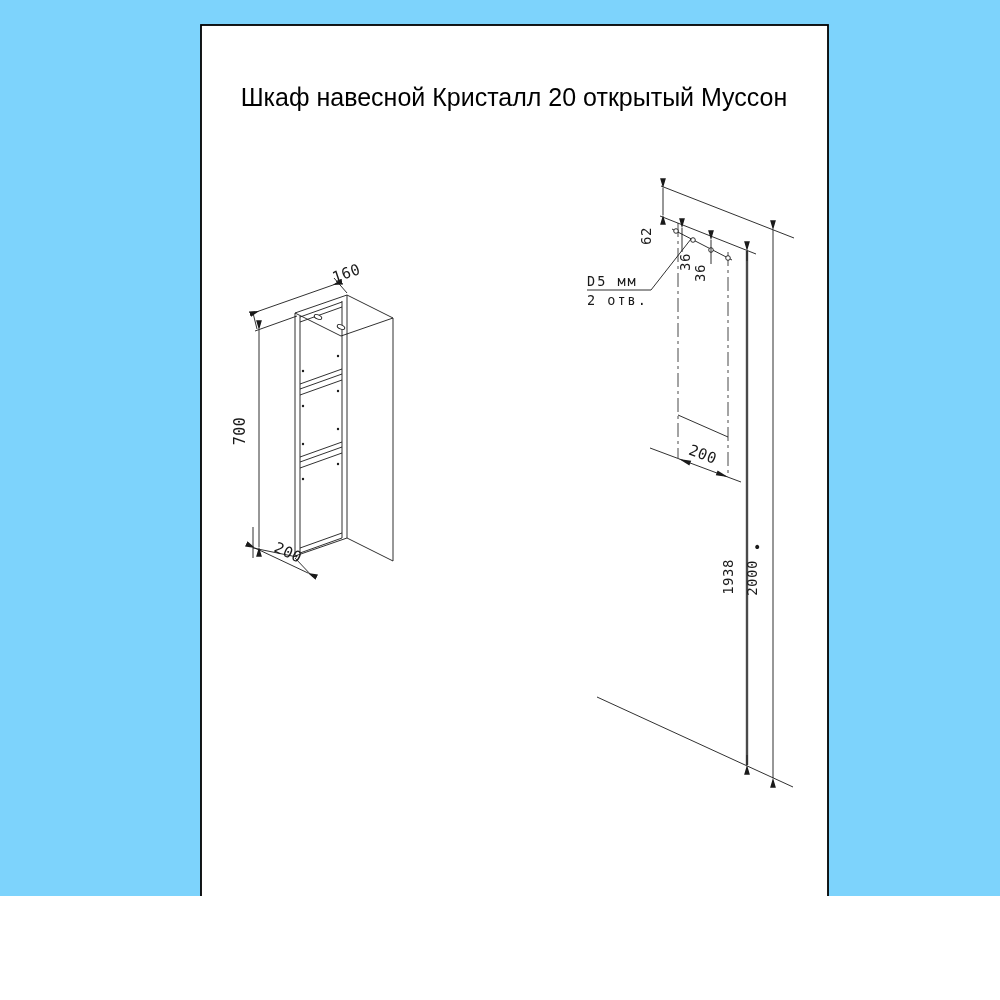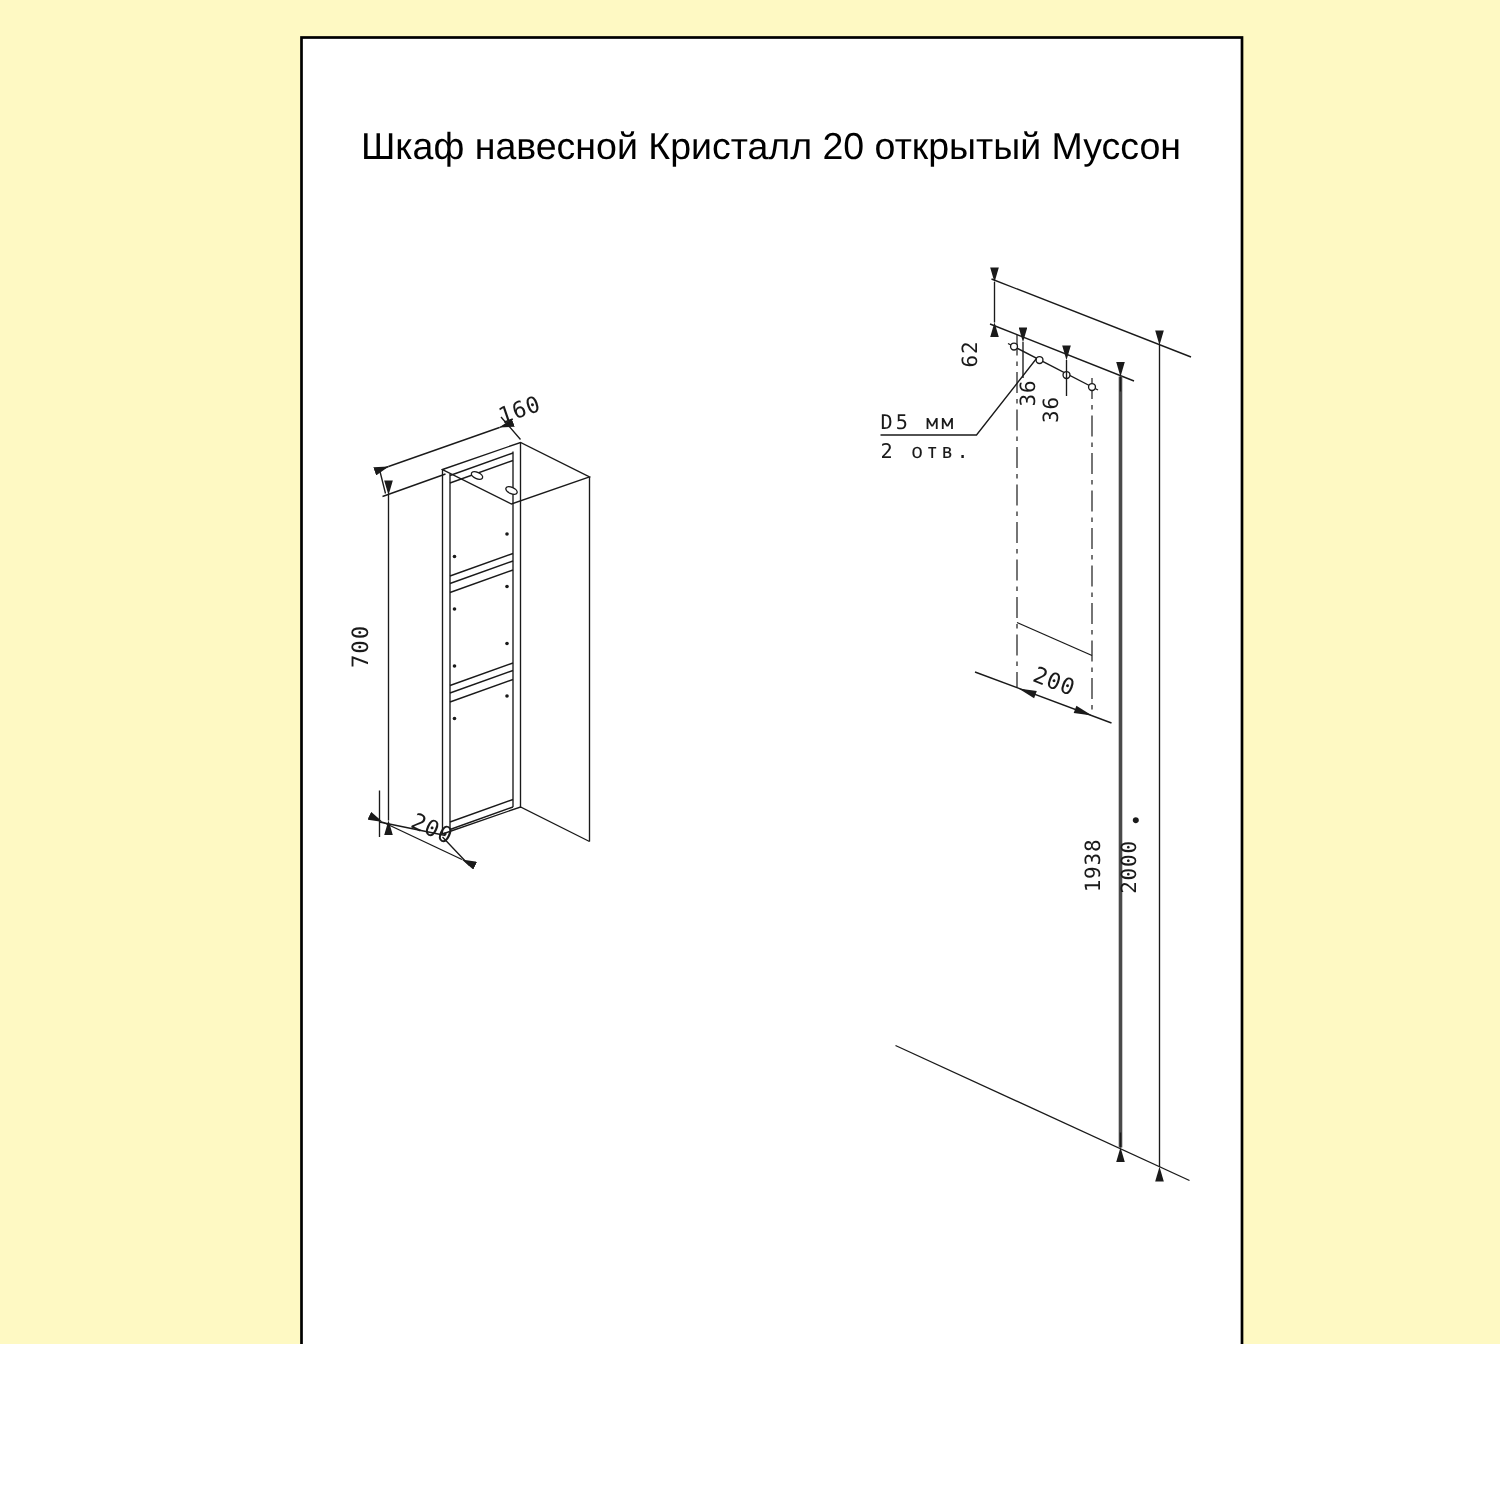--- a/index.html
+++ b/index.html
@@ -1,16 +1,16 @@
 <!DOCTYPE html>
 <html><head>
 <meta charset="utf-8">
 <style>
   html,body{margin:0;padding:0;background:#ffffff;}
-  .stage{position:relative;width:1000px;height:896px;background:#fef9c3;overflow:hidden;}
+  .stage{position:relative;width:1000px;height:896px;background:#7dd3fc;overflow:hidden;}
   svg{display:block;}
   .title-text{font-family:"Liberation Sans",sans-serif;font-size:25px;fill:#000;}
   .dim{font-family:"DejaVu Sans Mono",monospace;fill:#1a1a1a;}
   .dim-lg{font-size:15px;letter-spacing:0.5px;}
   .dim-md{font-size:14px;letter-spacing:0.5px;}
   .note{font-size:13.5px;letter-spacing:2px;}
   .ln{stroke:#1a1a1a;stroke-width:0.9;fill:none;}
   .ln-thick{stroke:#4a4a4a;stroke-width:2.4;fill:none;}
   .centerline{stroke:#1a1a1a;stroke-width:0.8;fill:none;stroke-dasharray:14 4 3 4;}
   .hole{stroke:#1a1a1a;stroke-width:0.9;fill:#ffffff;}

